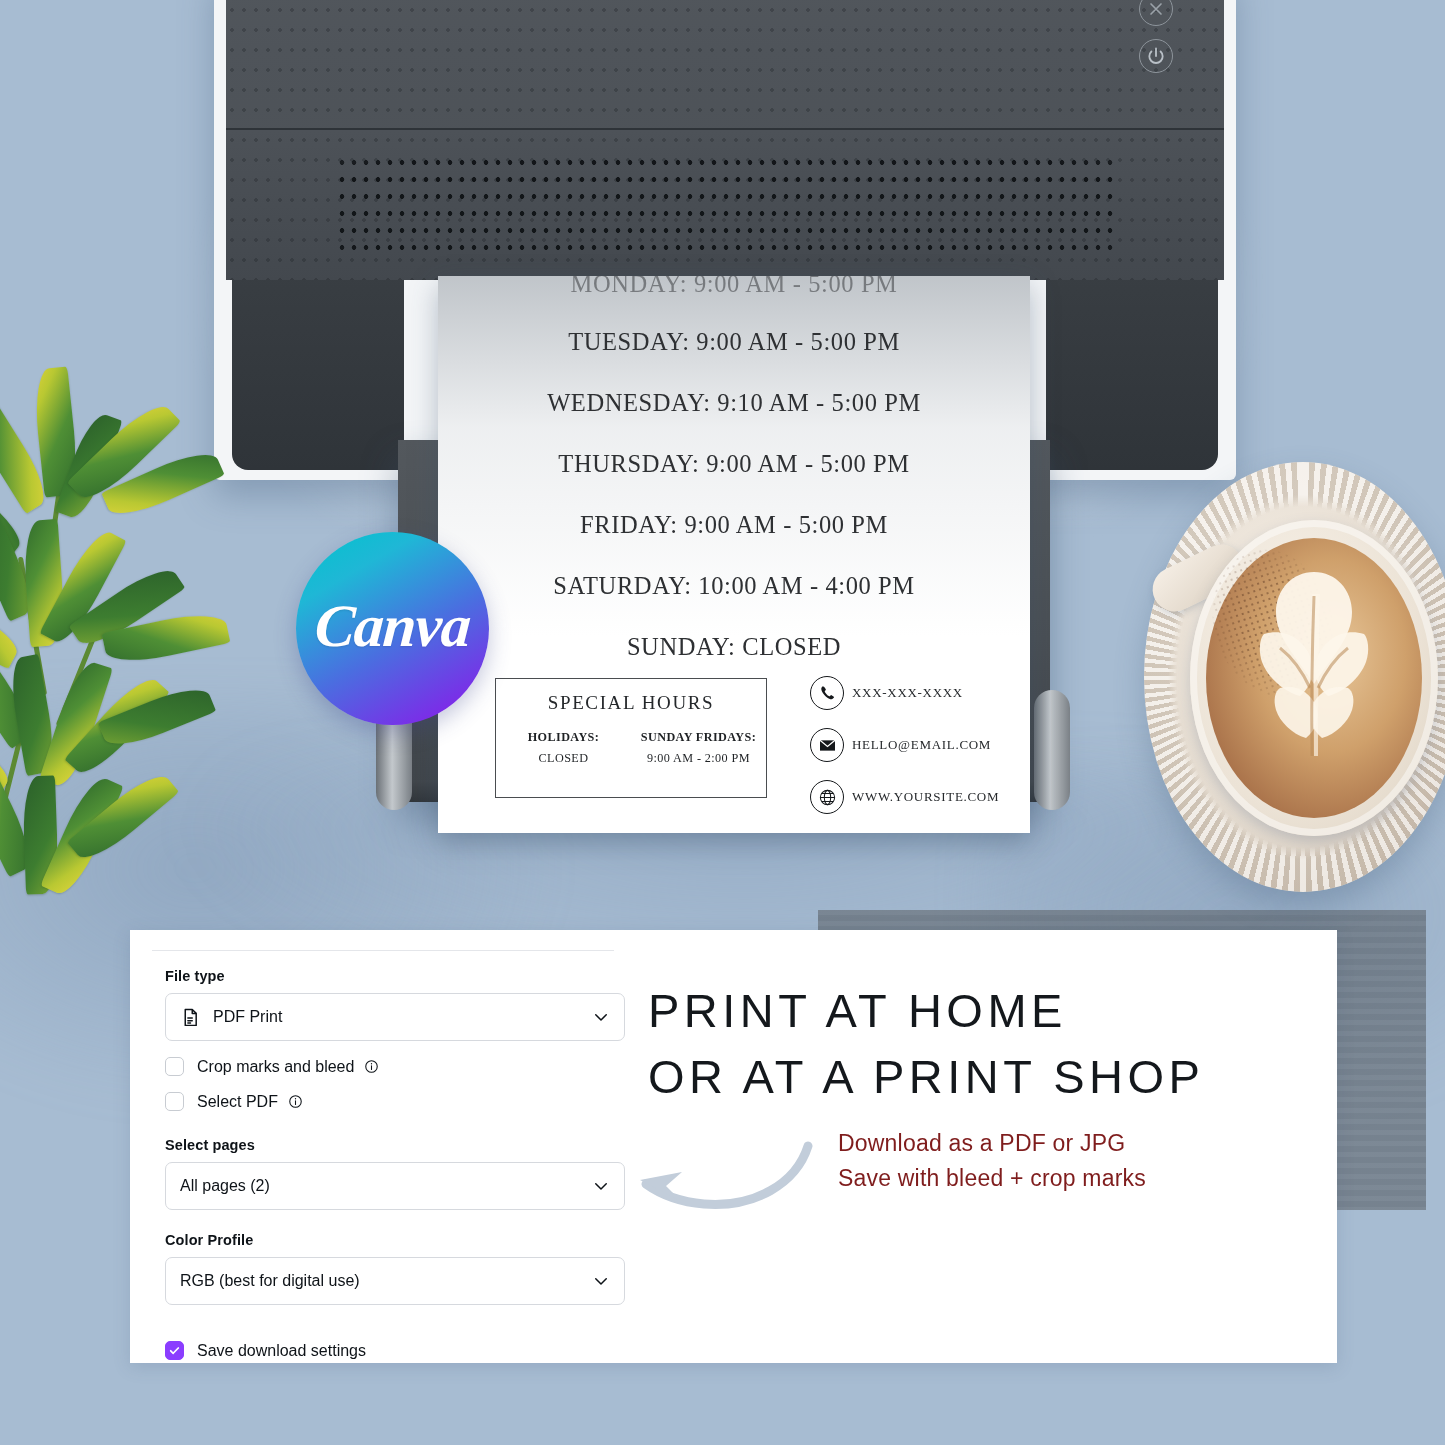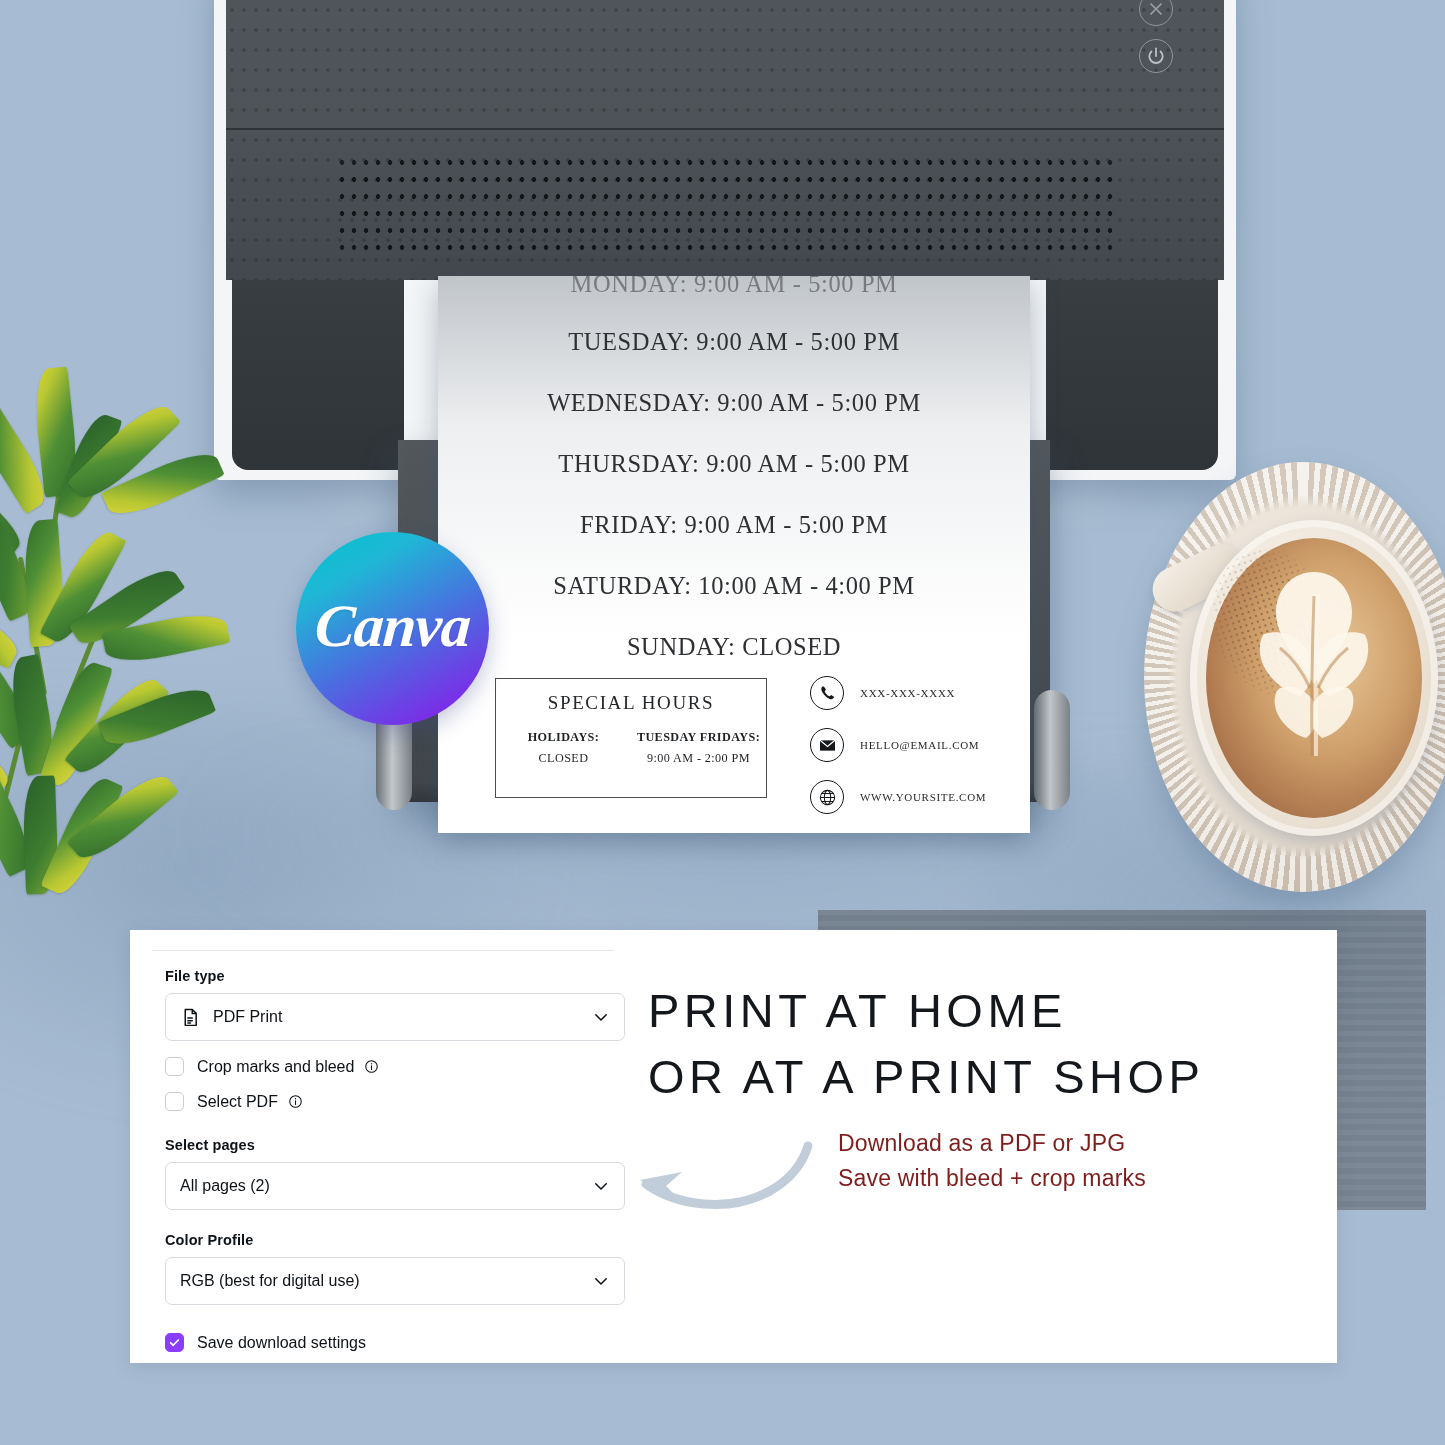--- a/index.html
+++ b/index.html
@@ -143,21 +143,21 @@
   .contact{ position:absolute; left:364px; top:2px; width:220px; }
   .contact-row{ display:flex; align-items:center; margin-bottom:18px; }
   .contact-badge{
     width:34px; height:34px; border-radius:50%;
     border:1.5px solid #15181b;
     display:flex; align-items:center; justify-content:center;
     flex:0 0 auto;
   }
   .contact-badge svg{ width:19px; height:19px; }
   .contact-txt{
-    margin-left:16px; font-size:11px; letter-spacing:.7px; color:#26292c;
+    margin-left:8px; font-size:13px; letter-spacing:.7px; color:#26292c;
     white-space:nowrap;
   }
 
   
   #canva-bubble{
     position:absolute; left:296px; top:532px; width:193px; height:193px;
     border-radius:50%;
     background: linear-gradient(150deg,#00c4cc 0%, #1fb7d6 24%, #4a6ee0 56%, #7d2ae8 88%, #8b3dff 100%);
     box-shadow: 0 8px 22px rgba(60,70,140,.30);
     display:flex; align-items:center; justify-content:center;
@@ -317,37 +317,37 @@
       <div class="dots-dark"></div>
     </div>
   </div>
 
   <div id="page">
     <div class="page-tint"></div>
 
     <div class="hours">
       <div class="hours-row clipped">MONDAY: 9:00 AM  -  5:00 PM</div>
       <div class="hours-row">TUESDAY: 9:00 AM  -  5:00 PM</div>
-      <div class="hours-row">WEDNESDAY: 9:00 AM  -  5:00 PM</div>
+      <div class="hours-row">WEDNESDAY: 9:10 AM  -  5:00 PM</div>
       <div class="hours-row">THURSDAY: 9:00 AM  -  5:00 PM</div>
       <div class="hours-row">FRIDAY: 9:00 AM  -  5:00 PM</div>
       <div class="hours-row">SATURDAY: 10:00 AM  -  4:00 PM</div>
       <div class="hours-row">SUNDAY: CLOSED</div>
     </div>
 
     <div class="lower">
       <div class="special-box">
         <div class="special-title">SPECIAL HOURS</div>
         <div class="special-cols">
           <div class="sp-col">
             <div class="sp-head">HOLIDAYS:</div>
             <div class="sp-val">CLOSED</div>
           </div>
           <div class="sp-col">
-            <div class="sp-head">TUESDAY FRIDAYS:</div>
+            <div class="sp-head">SUNDAY FRIDAYS:</div>
             <div class="sp-val">9:00 AM - 2:00 PM</div>
           </div>
         </div>
       </div>
 
       <div class="contact">
         <div class="contact-row">
           <div class="contact-badge">
             <svg viewBox="0 0 24 24" fill="#15181b">
               <path d="M6.6 2.5c-.9.4-1.8 1.3-2.2 2.3-.5 1.3-.2 3 .8 5.1 1.3 2.7 3.6 5.4 6.2 7.2 2.2 1.6 4.3 2.4 5.8 2.2 1.2-.2 2.3-1 2.9-2.1.3-.6.3-.8-.1-1.2-.3-.3-2.5-1.7-3-1.9-.5-.2-.9 0-1.5.7-.7.8-1 .9-1.8.5-1.7-.9-4.3-3.6-5-5.3-.3-.7-.2-1 .6-1.7.7-.6.8-1 .5-1.6-.2-.4-1.6-2.6-1.9-2.9-.4-.4-.7-.4-1.3-.3z"></path>
@@ -495,21 +495,21 @@
       <div class="gap-xl field-label">Color Profile</div>
       <div class="select-box">
         <span class="select-value">RGB (best for digital use)</span>
         <span class="chev">
           <svg viewBox="0 0 24 24" fill="none" stroke="#0e1318" stroke-width="2" stroke-linecap="round" stroke-linejoin="round">
               <path d="M5 9l7 7 7-7"></path>
             </svg>
         </span>
       </div>
 
-      <div class="check-row" style="margin-top:28px;">
+      <div class="check-row" style="margin-top:36px;">
         <span class="cbox on">
           <svg viewBox="0 0 24 24" fill="none" stroke="#fff" stroke-width="3.2" stroke-linecap="round" stroke-linejoin="round">
               <path d="M5 12.5l4.6 4.6L19 7.4"></path>
             </svg>
         </span>
         <span class="check-label">Save download settings</span>
       </div>
     </div>
 
     <div class="headline">

